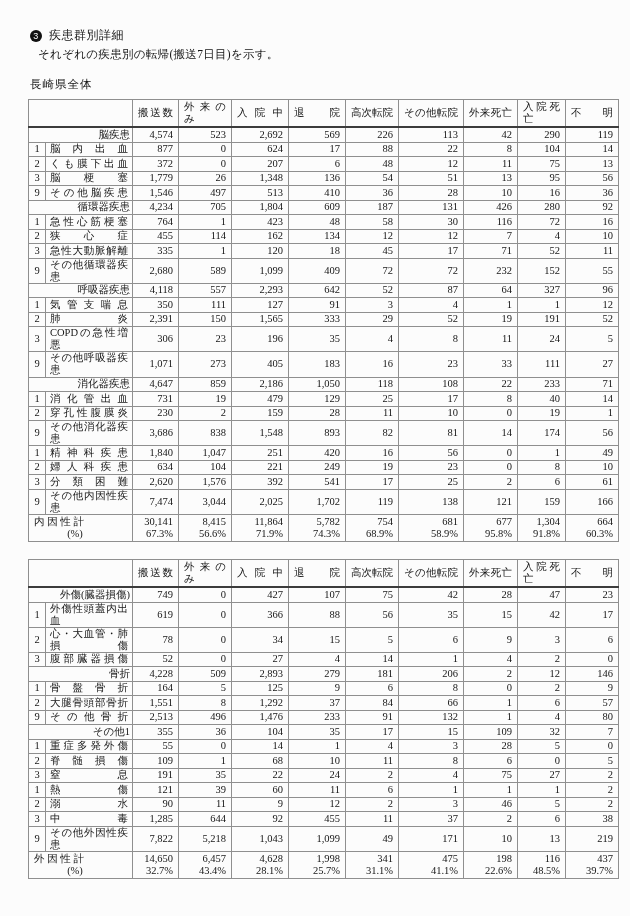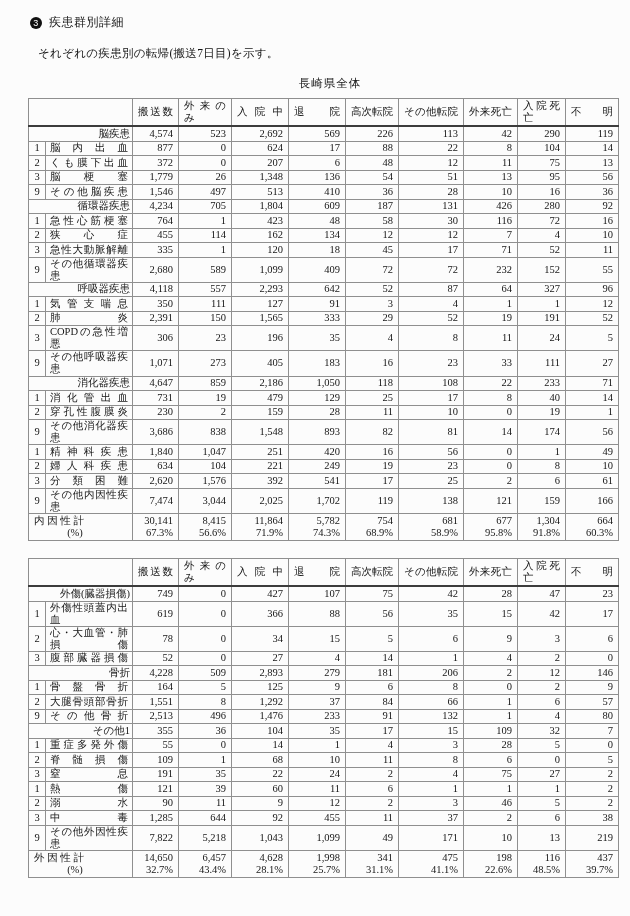--- a/index.html
+++ b/index.html
@@ -1,29 +1,29 @@
 <!DOCTYPE html>
 <html><head>
 <meta charset="utf-8">
 <style>
   html,body{margin:0;padding:0;}
   body{
     width:630px;height:916px;overflow:hidden;
     background:#fcfcfc;color:#161616;
     font-family:"Liberation Serif","DejaVu Serif",serif;
   }
-  .heading{margin:14px 0 0 30px;font-size:12px;letter-spacing:.5px;}
+  .heading{margin:27px 0 0 30px;font-size:12px;letter-spacing:.5px;}
   .marker{
     display:inline-block;width:12px;height:12px;border-radius:50%;
     background:#111;color:#fff;font-size:9px;line-height:12px;
     text-align:center;vertical-align:0px;margin-right:7px;
     font-family:"Liberation Sans","DejaVu Sans",sans-serif;
   }
-  .subtitle{margin:15px 0 0 38px;font-size:11.5px;letter-spacing:.3px;}
-  .area{margin:15px 0 7px 30px;font-size:11.5px;letter-spacing:1px;text-align:center;}
+  .subtitle{margin:3px 0 0 38px;font-size:11.5px;letter-spacing:.3px;}
+  .area{margin:15px 0 7px 30px;font-size:11.5px;letter-spacing:1px;}
 
   table{
     border-collapse:collapse;table-layout:fixed;
     margin-left:28px;border:1.5px solid #2e2e2e;
   }
   td{
     border:1px solid #8f8f8f;
     font-size:10.5px;height:13.5px;line-height:1.15;
     padding:0 5px 0 0;text-align:right;
     overflow:hidden;vertical-align:middle;

